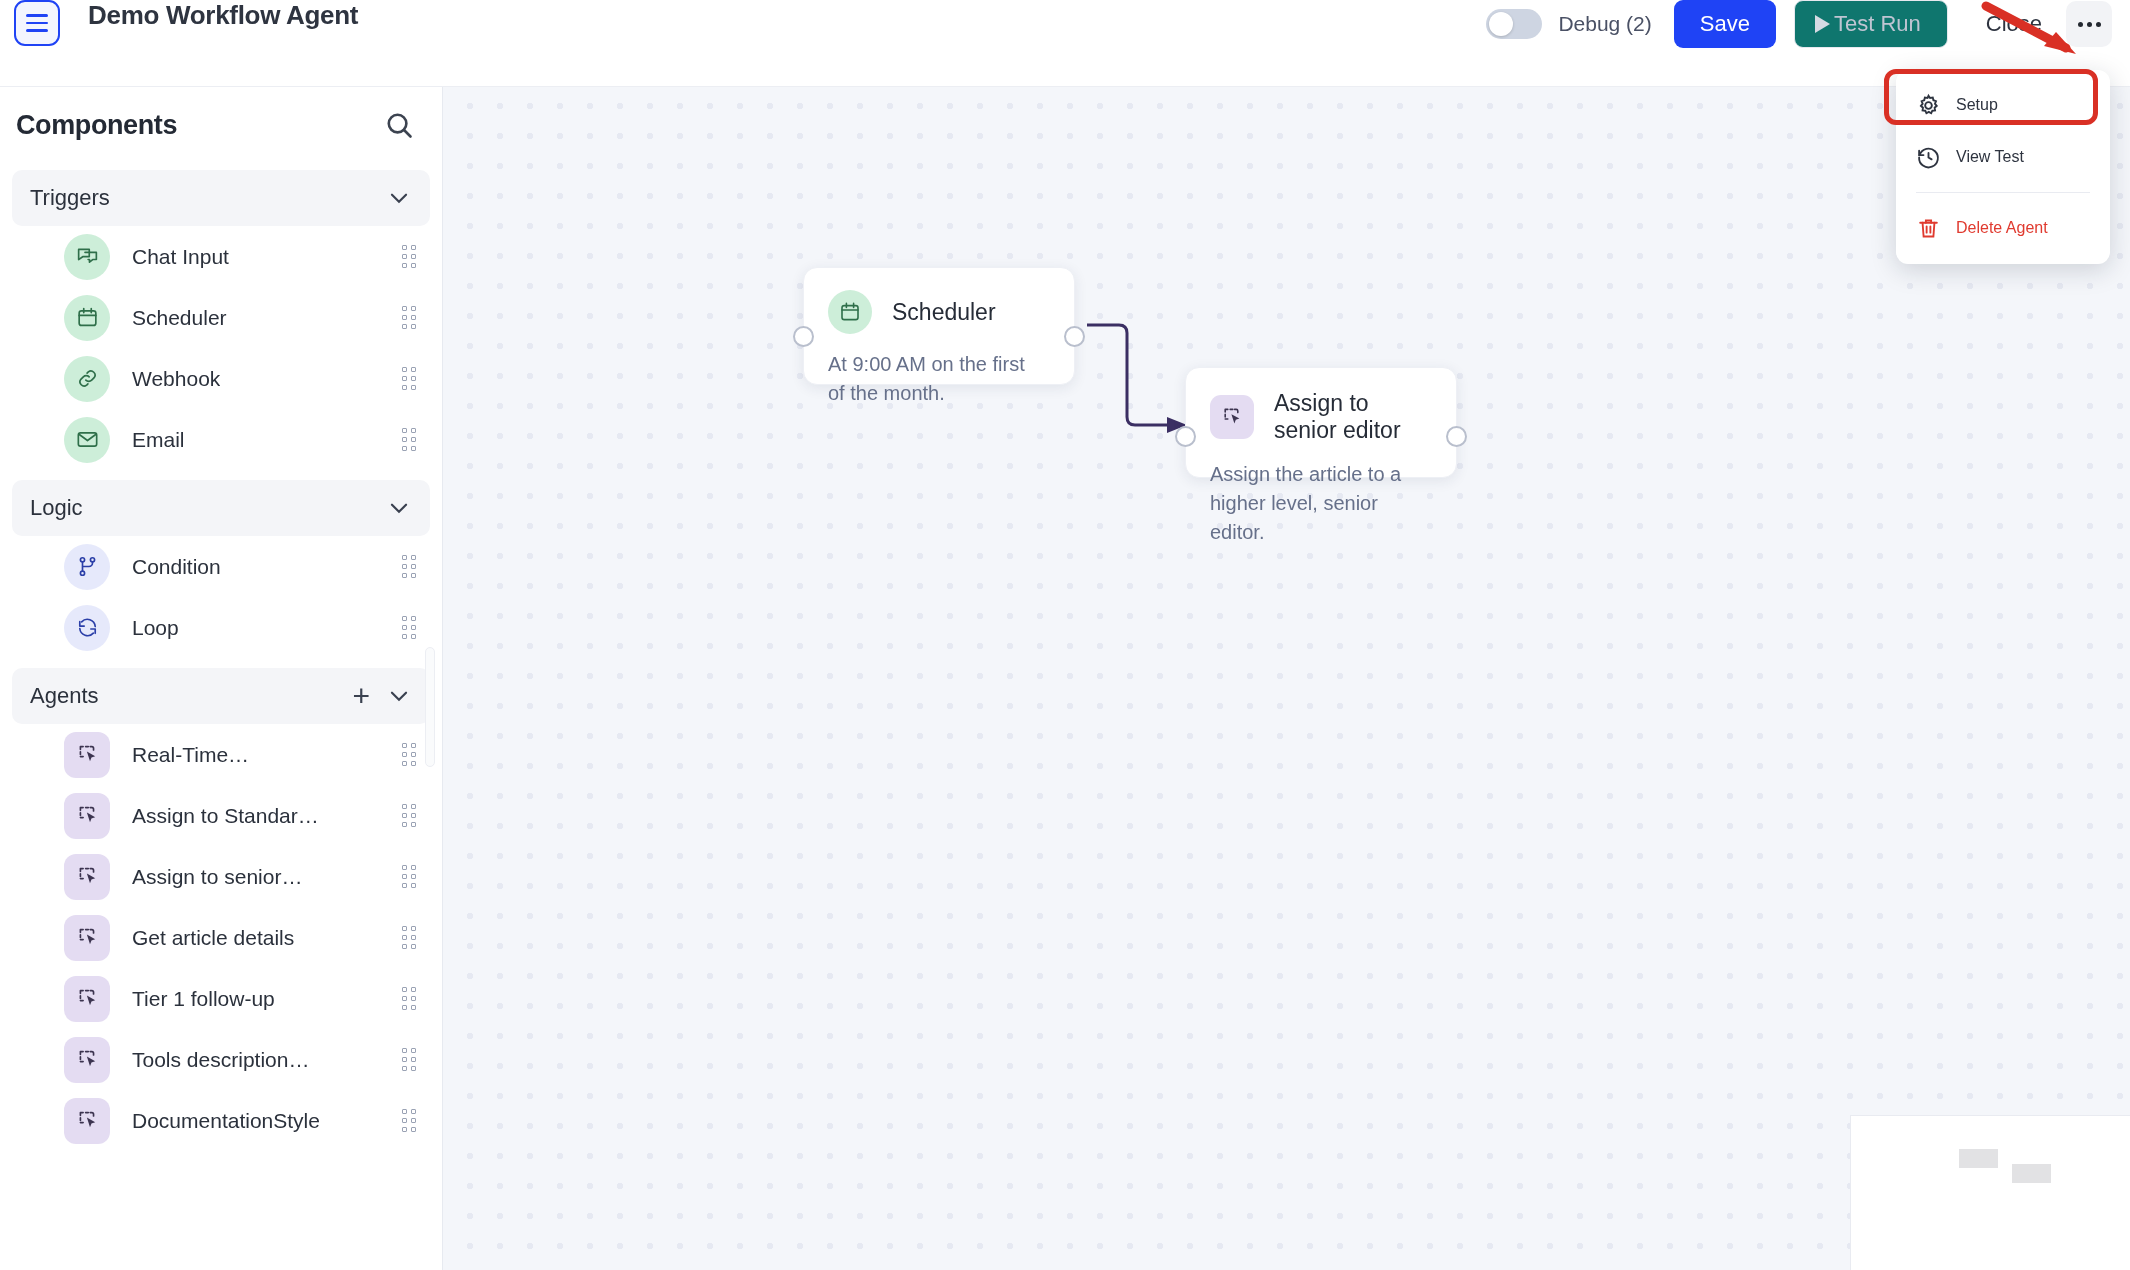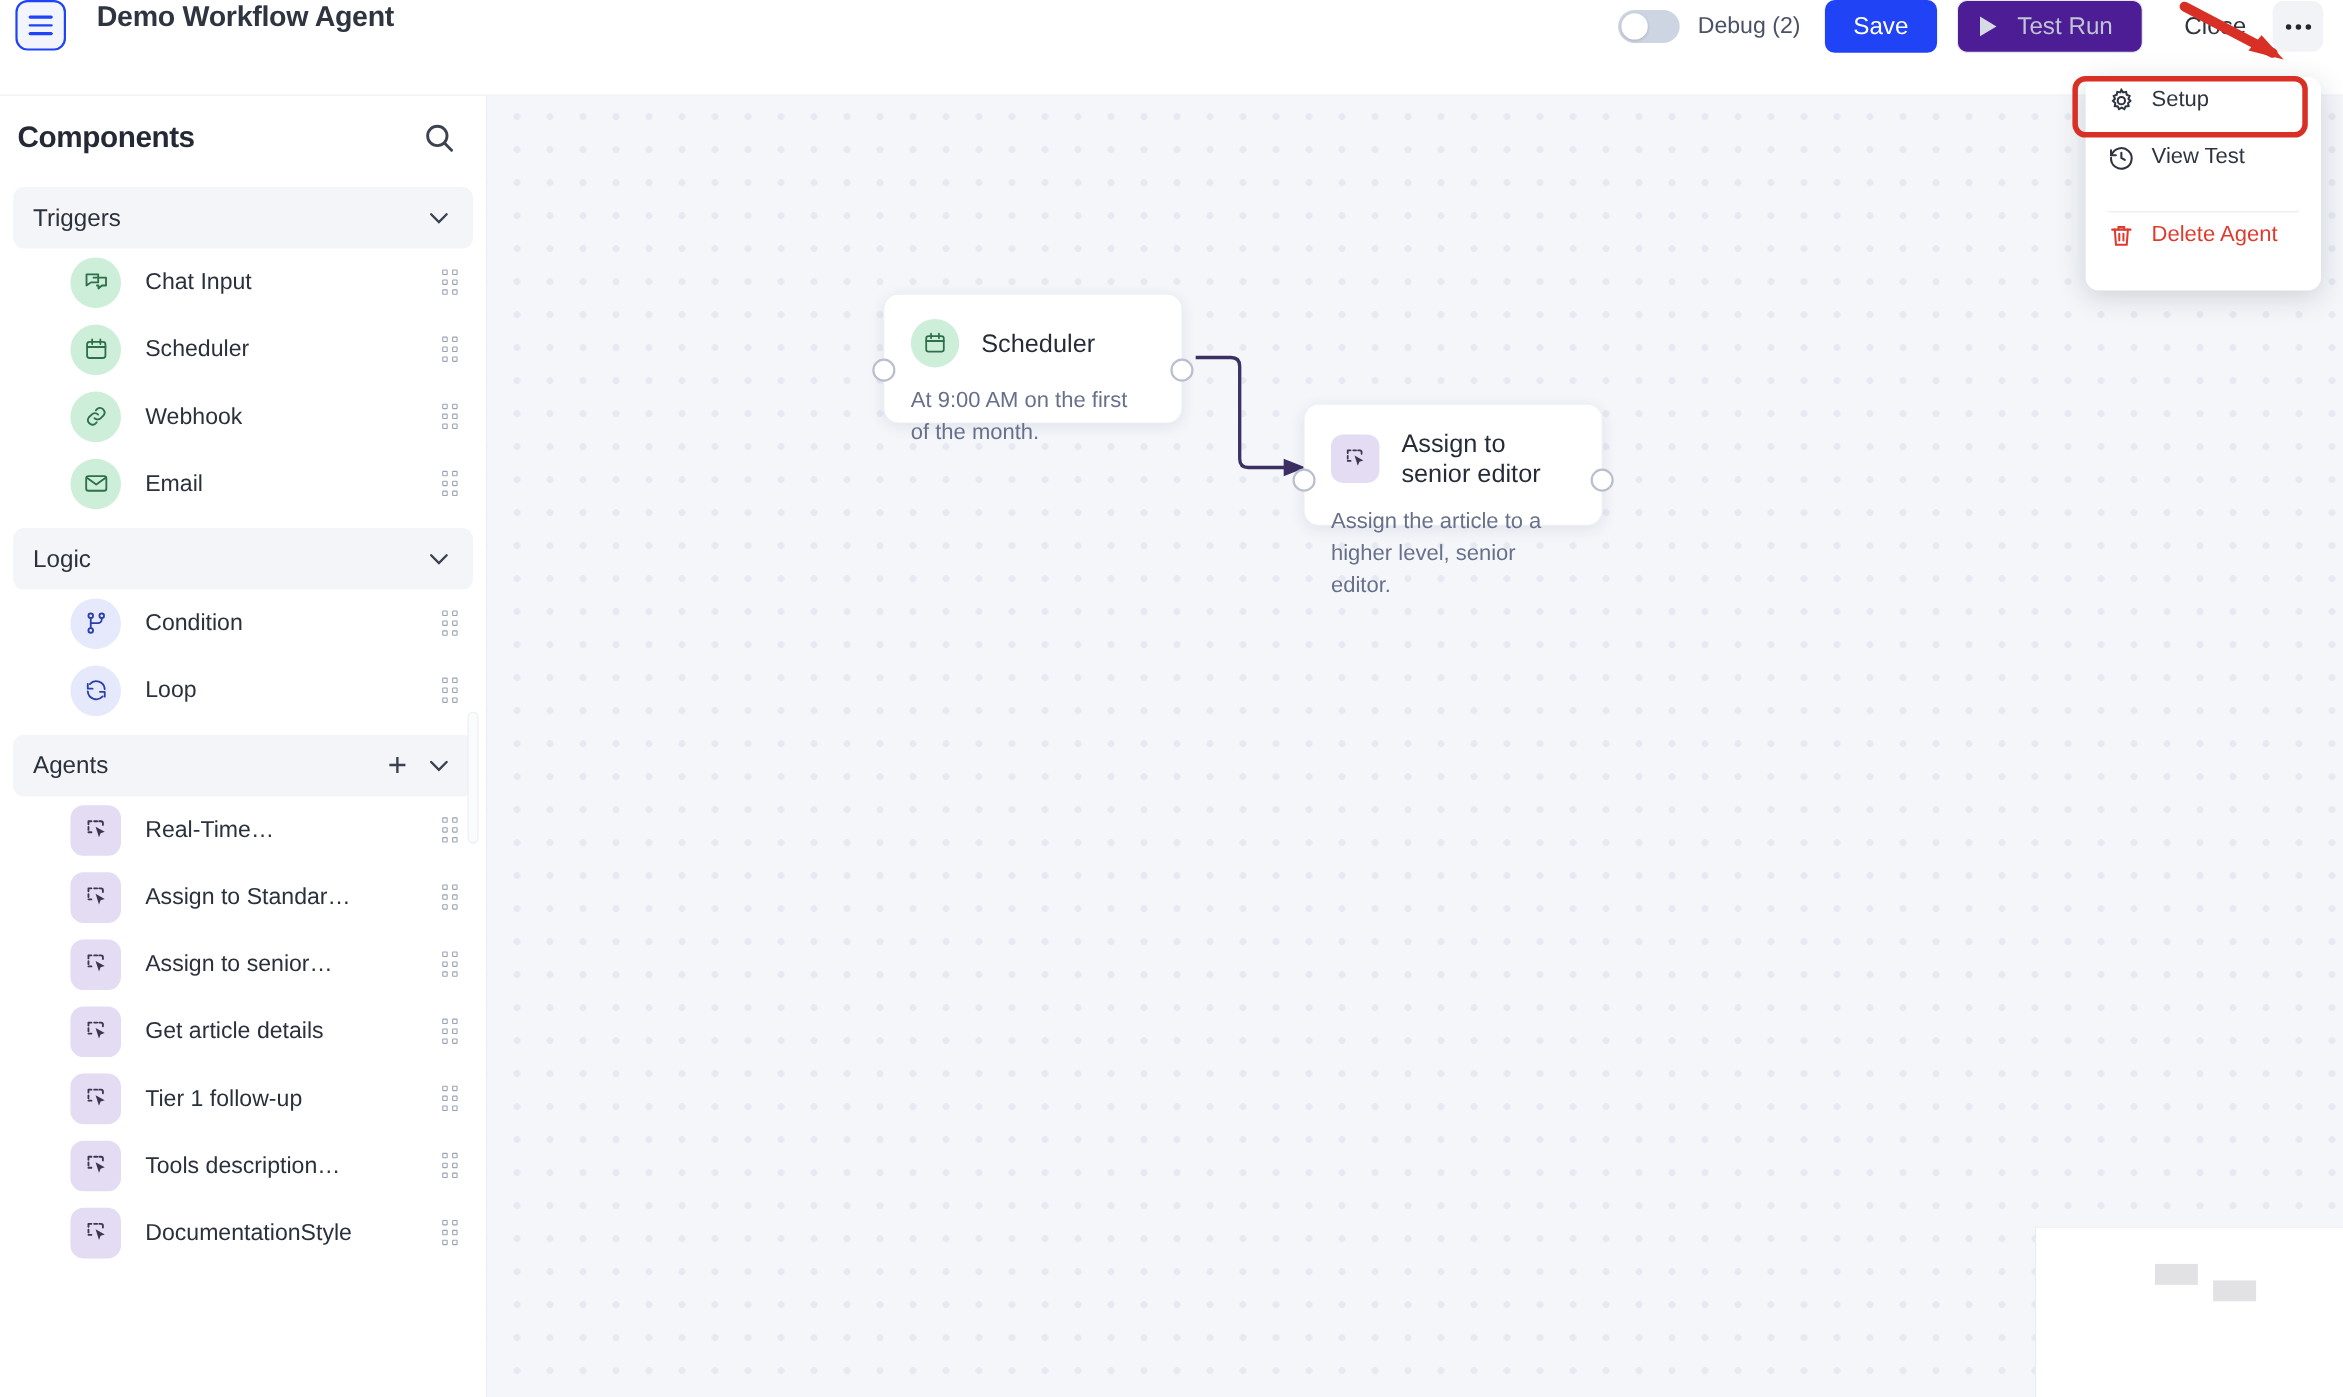--- a/index.html
+++ b/index.html
@@ -39,23 +39,23 @@
     position: absolute; top: 3px; left: 3px; width: 24px; height: 24px;
     border-radius: 50%; background: #ffffff; box-shadow: 0 1px 3px rgba(0,0,0,.18);
   }
   .debug-label { font-size: 21px; color: #4a5165; margin-left: 16px; white-space: nowrap; }
   .save-btn {
     margin-left: 22px; background: #1f43f5; color: #fff; border: none;
     font-size: 22px; font-family: inherit; padding: 11px 26px;
     border-radius: 9px; cursor: pointer;
   }
   .testrun-btn {
-    margin-left: 18px; background: #4c1d95; color: #bfc5d2; border: 1px solid #e6e9ef;
+    margin-left: 18px; background: #0f766e; color: #bfc5d2; border: 1px solid #e6e9ef;
     font-size: 22px; font-family: inherit; padding: 10px 26px 10px 20px;
-    border-radius: 9px; display: flex; align-items: center; gap: 19px; cursor: default;
+    border-radius: 9px; display: flex; align-items: center; gap: 4px; cursor: default;
   }
   .play-tri {
     width: 0; height: 0; border-left: 15px solid #d6dae3;
     border-top: 9px solid transparent; border-bottom: 9px solid transparent;
   }
   .close-btn {
     margin-left: 28px; background: transparent; border: none; font-family: inherit;
     font-size: 22px; color: #2e3440; cursor: pointer; padding: 8px 10px;
   }
   .dots-btn {
@@ -66,22 +66,22 @@
   .dots-btn span { width: 5px; height: 5px; border-radius: 50%; background: #232830; display:block; }
 
   
   .menu {
     position: absolute; top: 70px; left: 1896px; width: 214px;
     background: #ffffff; border-radius: 12px;
     box-shadow: 0 6px 26px rgba(20,28,50,.17); padding: 9px 0 10px 0;
     z-index: 60;
   }
   .menu-item {
-    display: flex; align-items: flex-start; gap: 15px; height: 52px;
-    padding: 0 20px; font-size: 20px; color: #2e3440; cursor: pointer;
+    display: flex; align-items: center; gap: 15px; height: 52px;
+    padding: 0 20px; font-size: 16px; color: #2e3440; cursor: pointer;
   }
   .menu-item.danger { color: #e03a2f; }
   .menu-sep { height: 1px; background: #e9ebf1; margin: 9px 20px; }
   .menu-highlight {
     position: absolute; left: -12px; top: -10px; width: 214px; height: 56px;
     border: 5px solid #d93025; border-radius: 12px; pointer-events: none;
   }
   .mi-icon { width: 25px; height: 25px; flex: none; }
 
   

